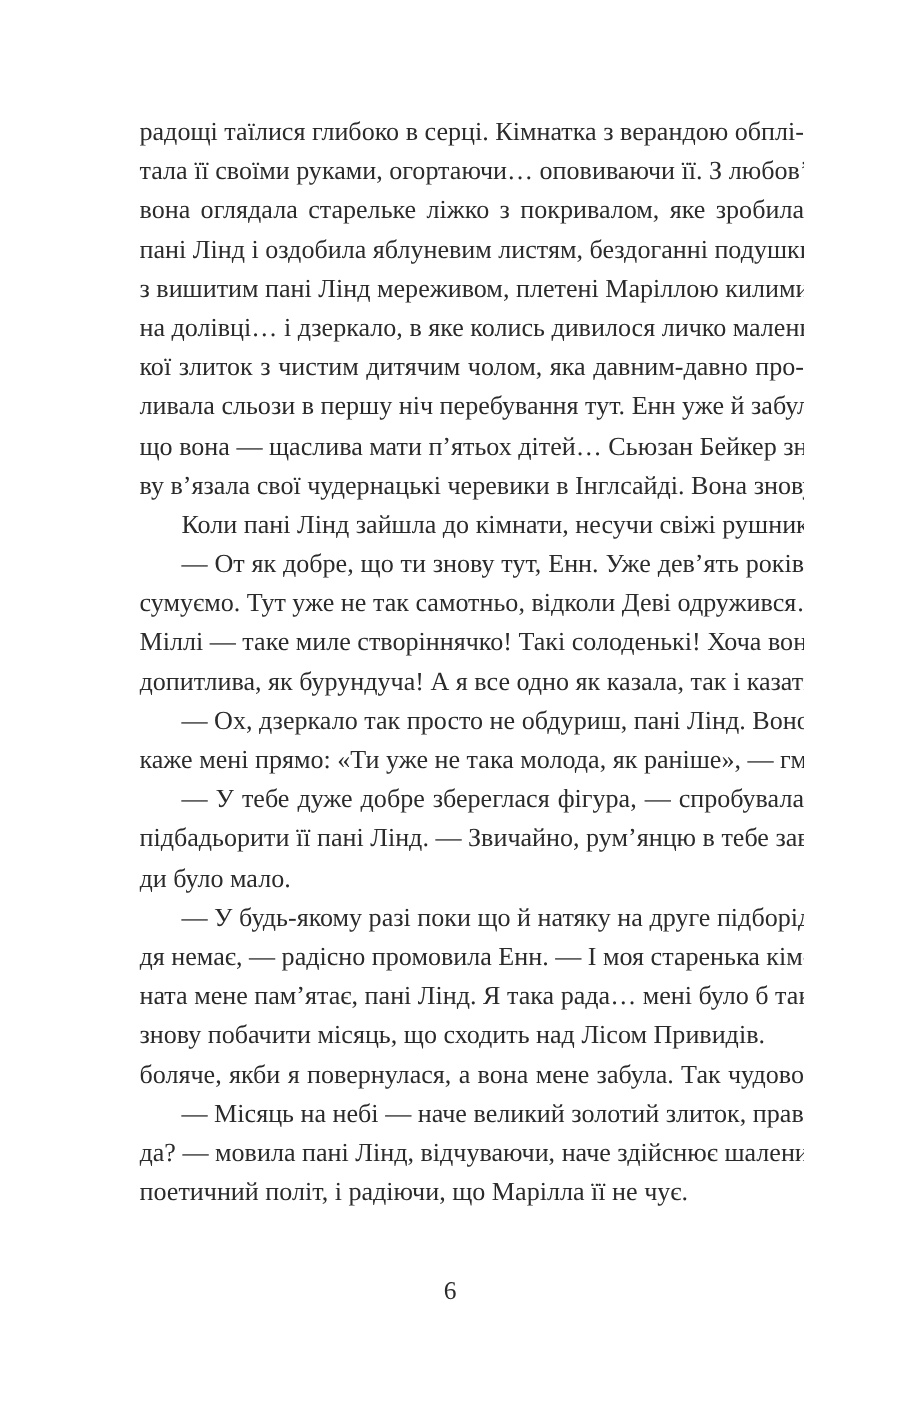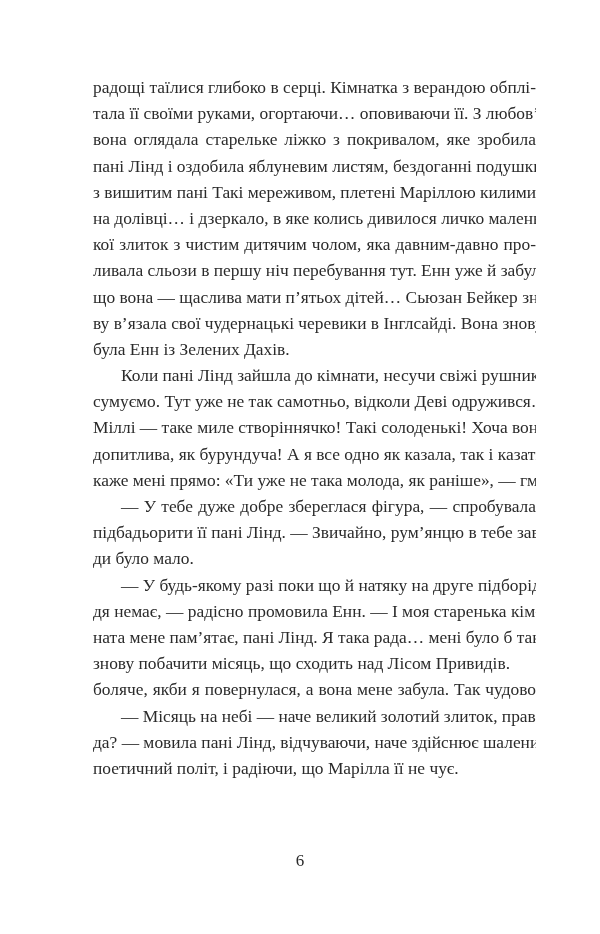--- a/index.html
+++ b/index.html
@@ -57,31 +57,32 @@
 </style>
 </head>
 <body>
 
 <div class="page">
   <div class="text-block" id="text-block">
       <span class="line">радощі таїлися глибоко в серці. Кімнатка з верандою обплі-</span>
       <span class="line">тала її своїми руками, огортаючи… оповиваючи її. З любов’ю</span>
       <span class="line">вона оглядала старельке ліжко з покривалом, яке зробила</span>
       <span class="line">пані Лінд і оздобила яблуневим листям, бездоганні подушки</span>
-      <span class="line">з вишитим пані Такі мереживом, плетені Маріллою килими</span>
+      <span class="line">з вишитим пані Лінд мереживом, плетені Маріллою килими</span>
       <span class="line">на долівці… і дзеркало, в яке колись дивилося личко малень-</span>
       <span class="line">кої злиток з чистим дитячим чолом, яка давним-давно про-</span>
       <span class="line">ливала сльози в першу ніч перебування тут. Енн уже й забула,</span>
       <span class="line">що вона — щаслива мати п’ятьох дітей… Сьюзан Бейкер зно-</span>
       <span class="line">ву в’язала свої чудернацькі черевики в Інглсайді. Вона знову</span>
-      <span class="line last">була Енн із Зелених Дахів.</span>
       <span class="line indent">Коли пані Лінд зайшла до кімнати, несучи свіжі рушники,</span>
+      <span class="line indent">— От як добре, що ти знову тут, Енн. Уже дев’ять років</span>
       <span class="line">сумуємо. Тут уже не так самотньо, відколи Деві одружився…</span>
       <span class="line">Міллі — таке миле створіннячко! Такі солоденькі! Хоча вона</span>
       <span class="line">допитлива, як бурундуча! А я все одно як казала, так і казати-</span>
+      <span class="line indent">— Ох, дзеркало так просто не обдуриш, пані Лінд. Воно</span>
       <span class="line">каже мені прямо: «Ти уже не така молода, як раніше», — гмик-</span>
       <span class="line indent">— У тебе дуже добре збереглася фігура, — спробувала</span>
       <span class="line">підбадьорити її пані Лінд. — Звичайно, рум’янцю в тебе завж-</span>
       <span class="line last">ди було мало.</span>
       <span class="line indent">— У будь-якому разі поки що й натяку на друге підборід-</span>
       <span class="line">дя немає, — радісно промовила Енн. — І моя старенька кім-</span>
       <span class="line">ната мене пам’ятає, пані Лінд. Я така рада… мені було б так</span>
       <span class="line last">знову побачити місяць, що сходить над Лісом Привидів.</span>
       <span class="line">боляче, якби я повернулася, а вона мене забула. Так чудово</span>
       <span class="line indent">— Місяць на небі — наче великий золотий злиток, прав-</span>

